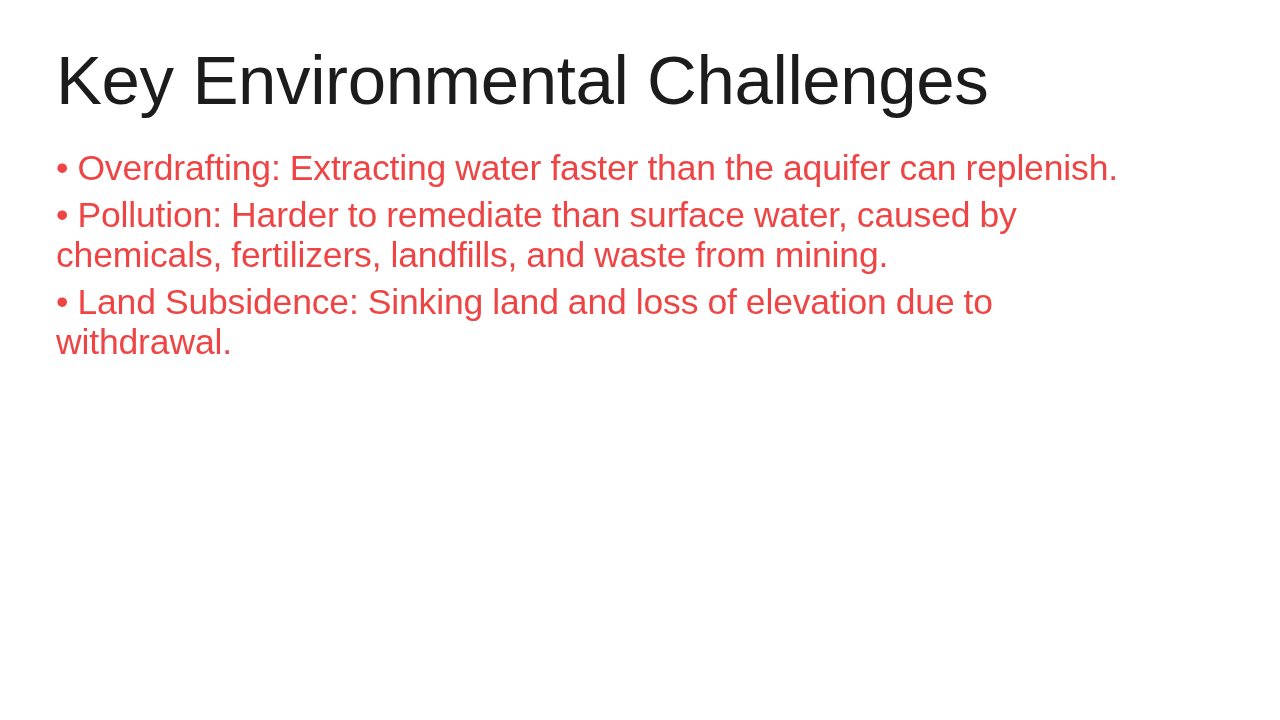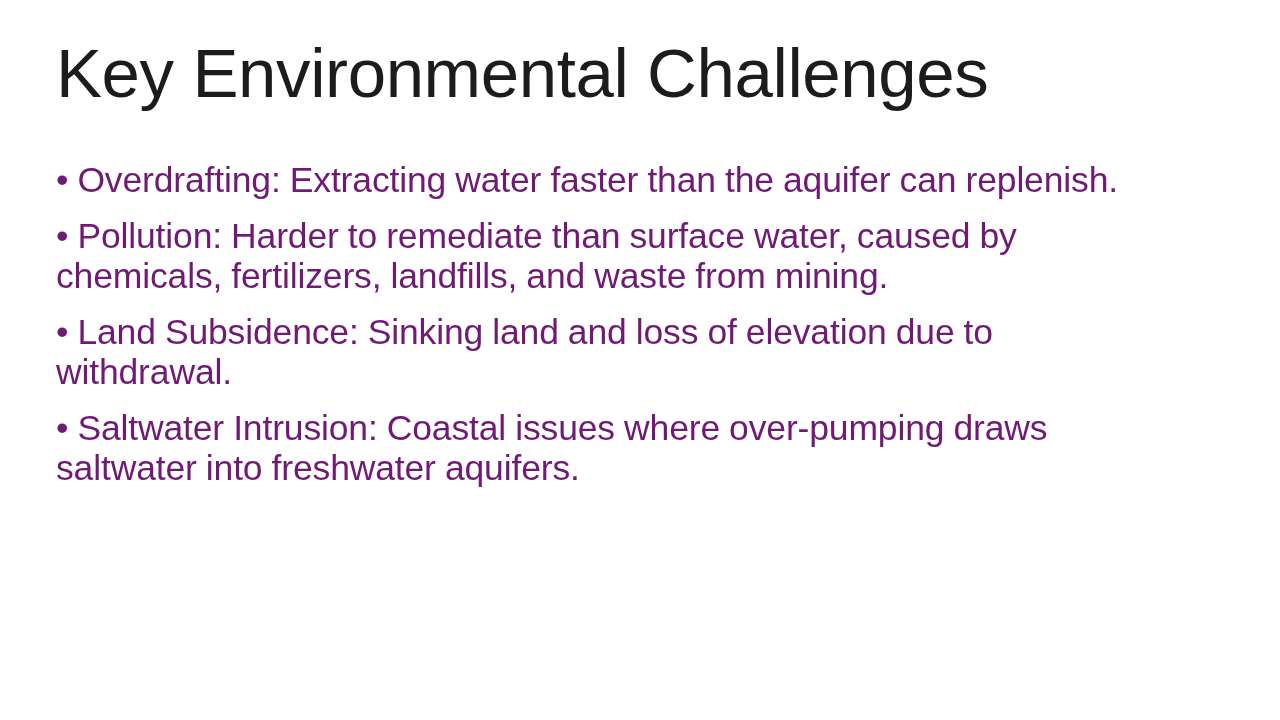--- a/index.html
+++ b/index.html
@@ -17,21 +17,21 @@
     height: 720px;
     background: #ffffff;
     overflow: hidden;
     box-sizing: border-box;
   }
 
   
   .title-block {
     position: absolute;
     left: 56px;
-    top: 32px;
+    top: 39px;
     width: 1168px;
   }
   .slide-title {
     margin: 0;
     font-family: "Liberation Sans", sans-serif;
     font-size: 69px;
     font-weight: 300;
     line-height: 84px;
     letter-spacing: -0.4px;
     color: #1c1c1c;
@@ -39,27 +39,27 @@
   }
 
   
   .body-block {
     position: absolute;
     left: 56px;
     top: 144px;
     width: 1112px;
   }
   .bullet-line {
-    margin: 16px 0 7px 0;
+    margin: 4px 0 7px 0;
     font-family: "Liberation Sans", sans-serif;
     font-size: 35.5px;
     font-weight: 300;
     line-height: 40px;
     letter-spacing: -0.15px;
-    color: #701a75;
+    color: #ef4444;
     text-indent: 0;
     word-spacing: -0.6px;
   }
   .bullet-line:last-child {
     margin-bottom: 0;
   }
   .bullet-mark {
     display: inline;
   }
 </style>
@@ -73,17 +73,16 @@
   </div>
 
   <div class="body-block">
 
     <p class="bullet-line"><span class="bullet-mark">•</span><span> </span><span>Overdrafting: Extracting water faster than the aquifer can replenish.</span></p>
 
     <p class="bullet-line"><span class="bullet-mark">•</span><span> </span><span>Pollution: Harder to remediate than surface water, caused by chemicals, fertilizers, landfills, and waste from mining.</span></p>
 
     <p class="bullet-line"><span class="bullet-mark">•</span><span> </span><span>Land Subsidence: Sinking land and loss of elevation due to withdrawal.</span></p>
 
-    <p class="bullet-line"><span class="bullet-mark">•</span><span> </span><span>Saltwater Intrusion: Coastal issues where over-pumping draws saltwater into freshwater aquifers.</span></p>
 
   </div>
 
 </div>
 
 </body></html>

